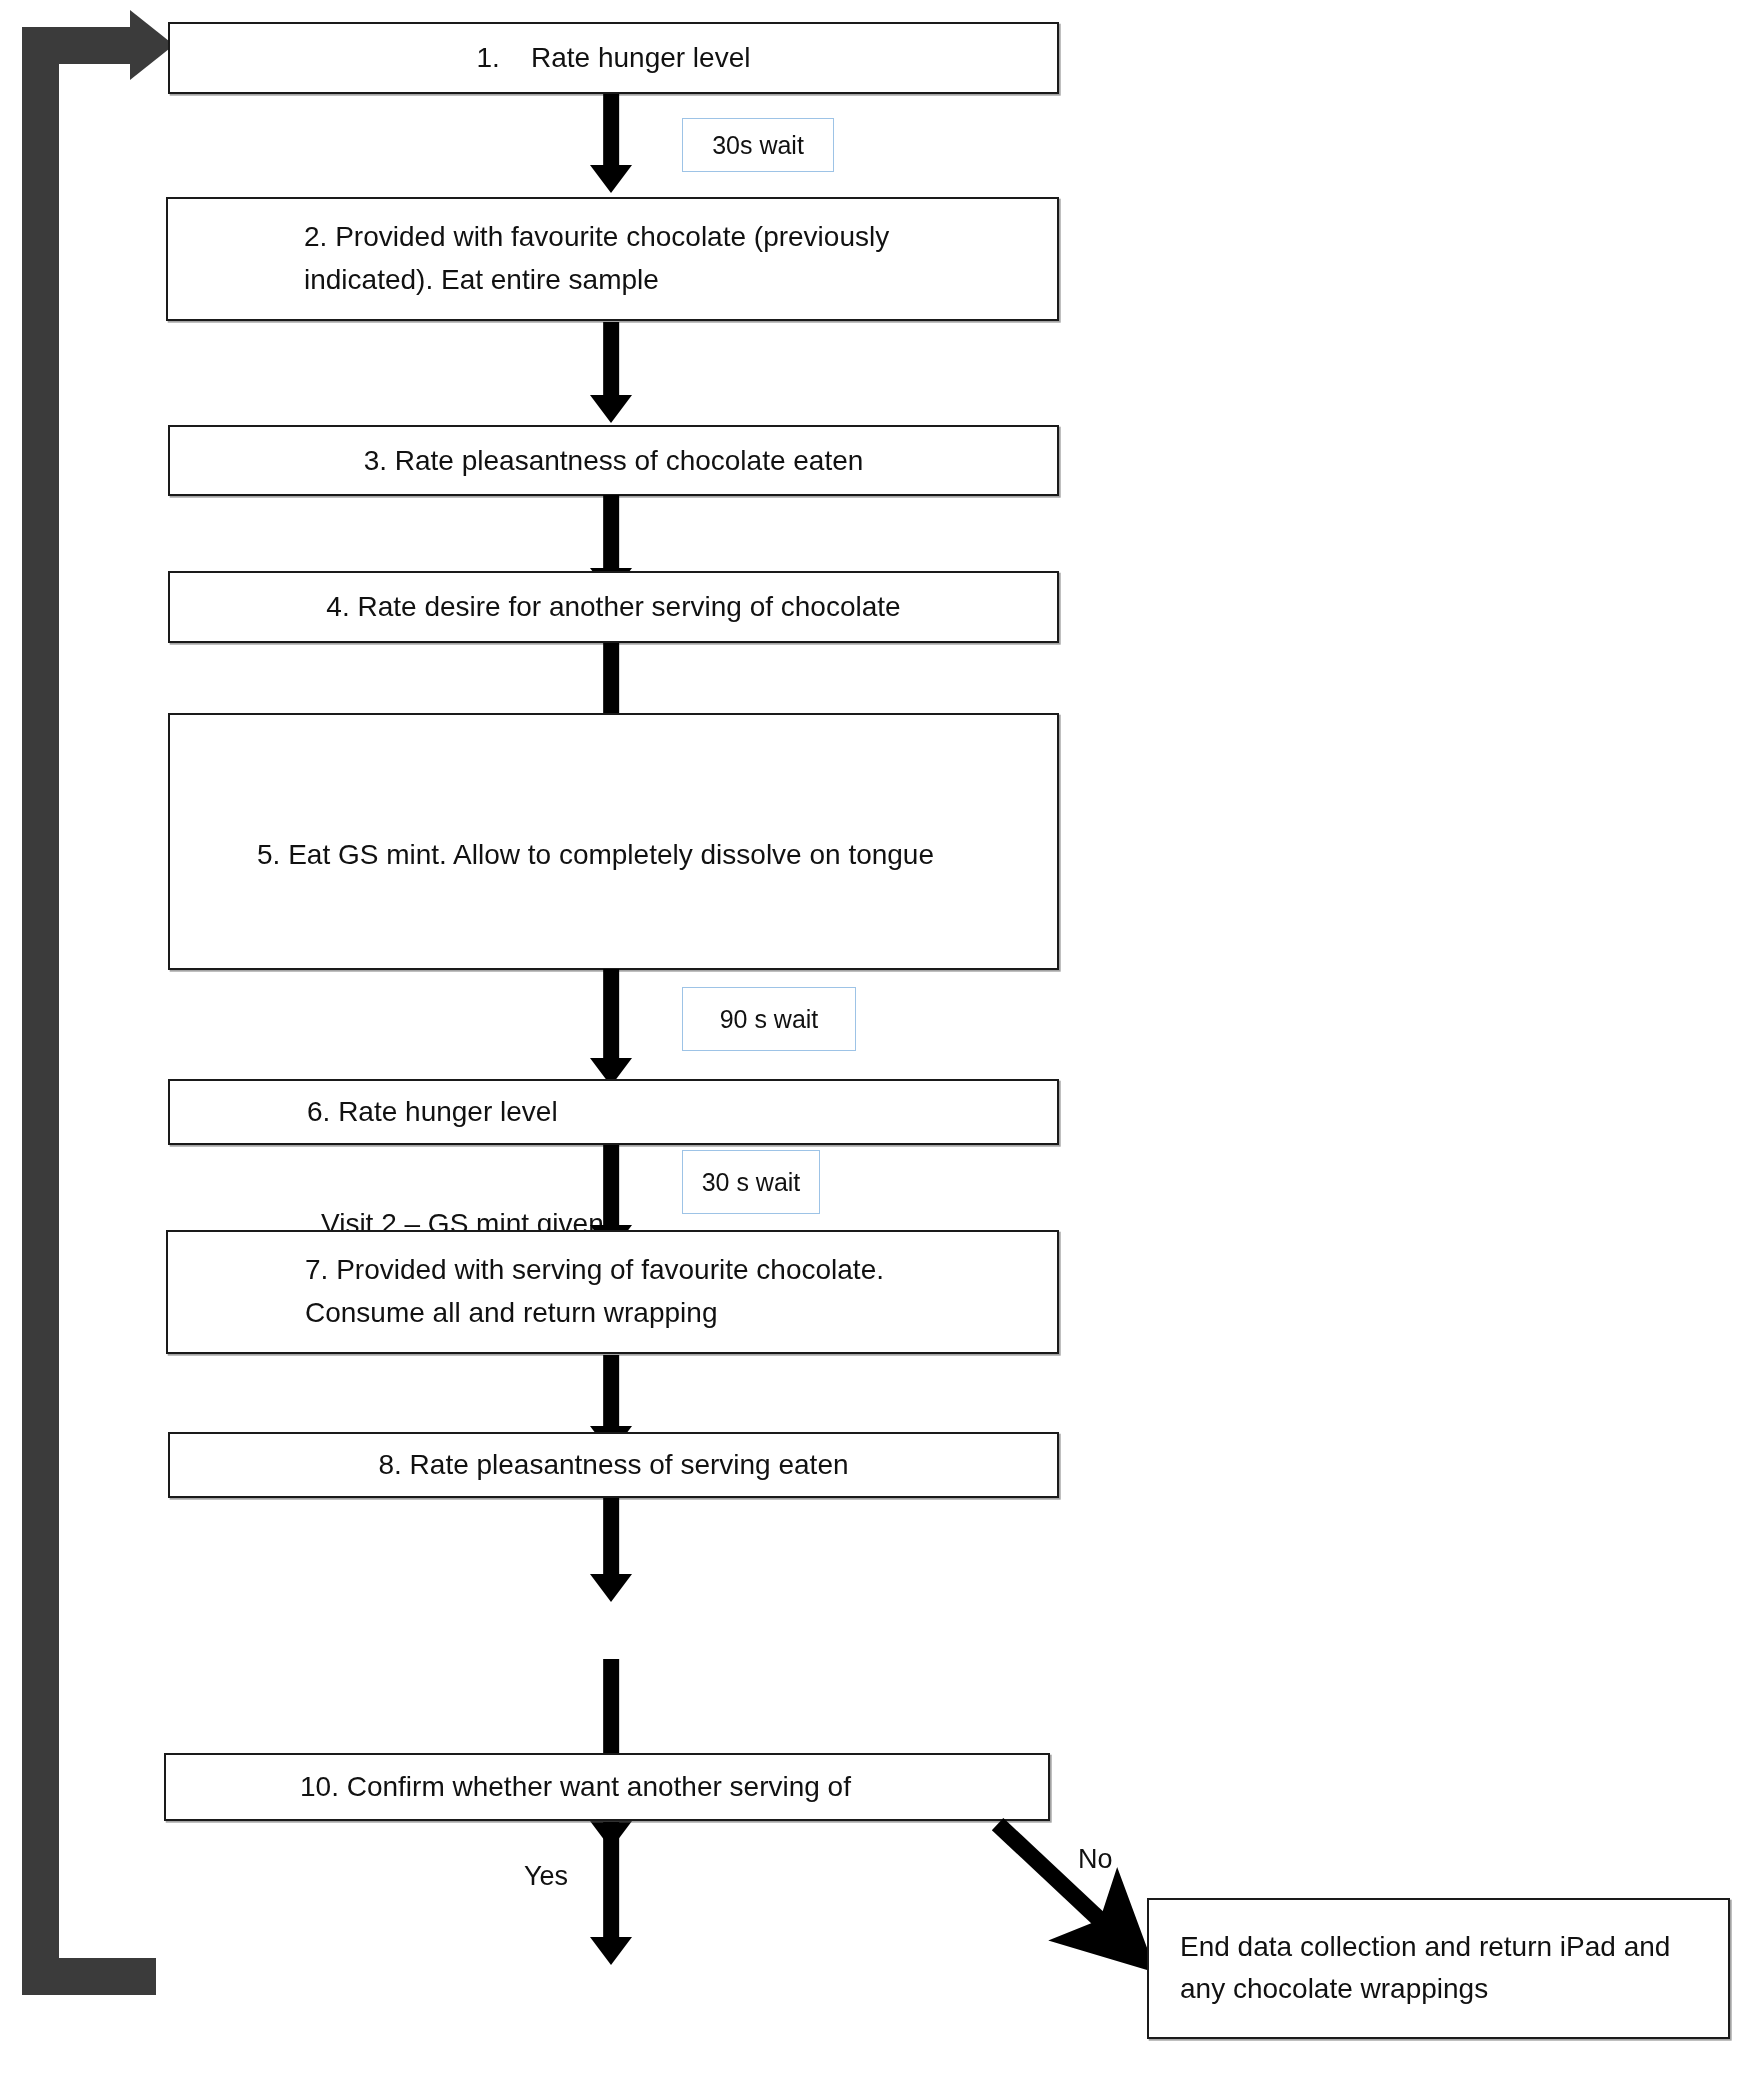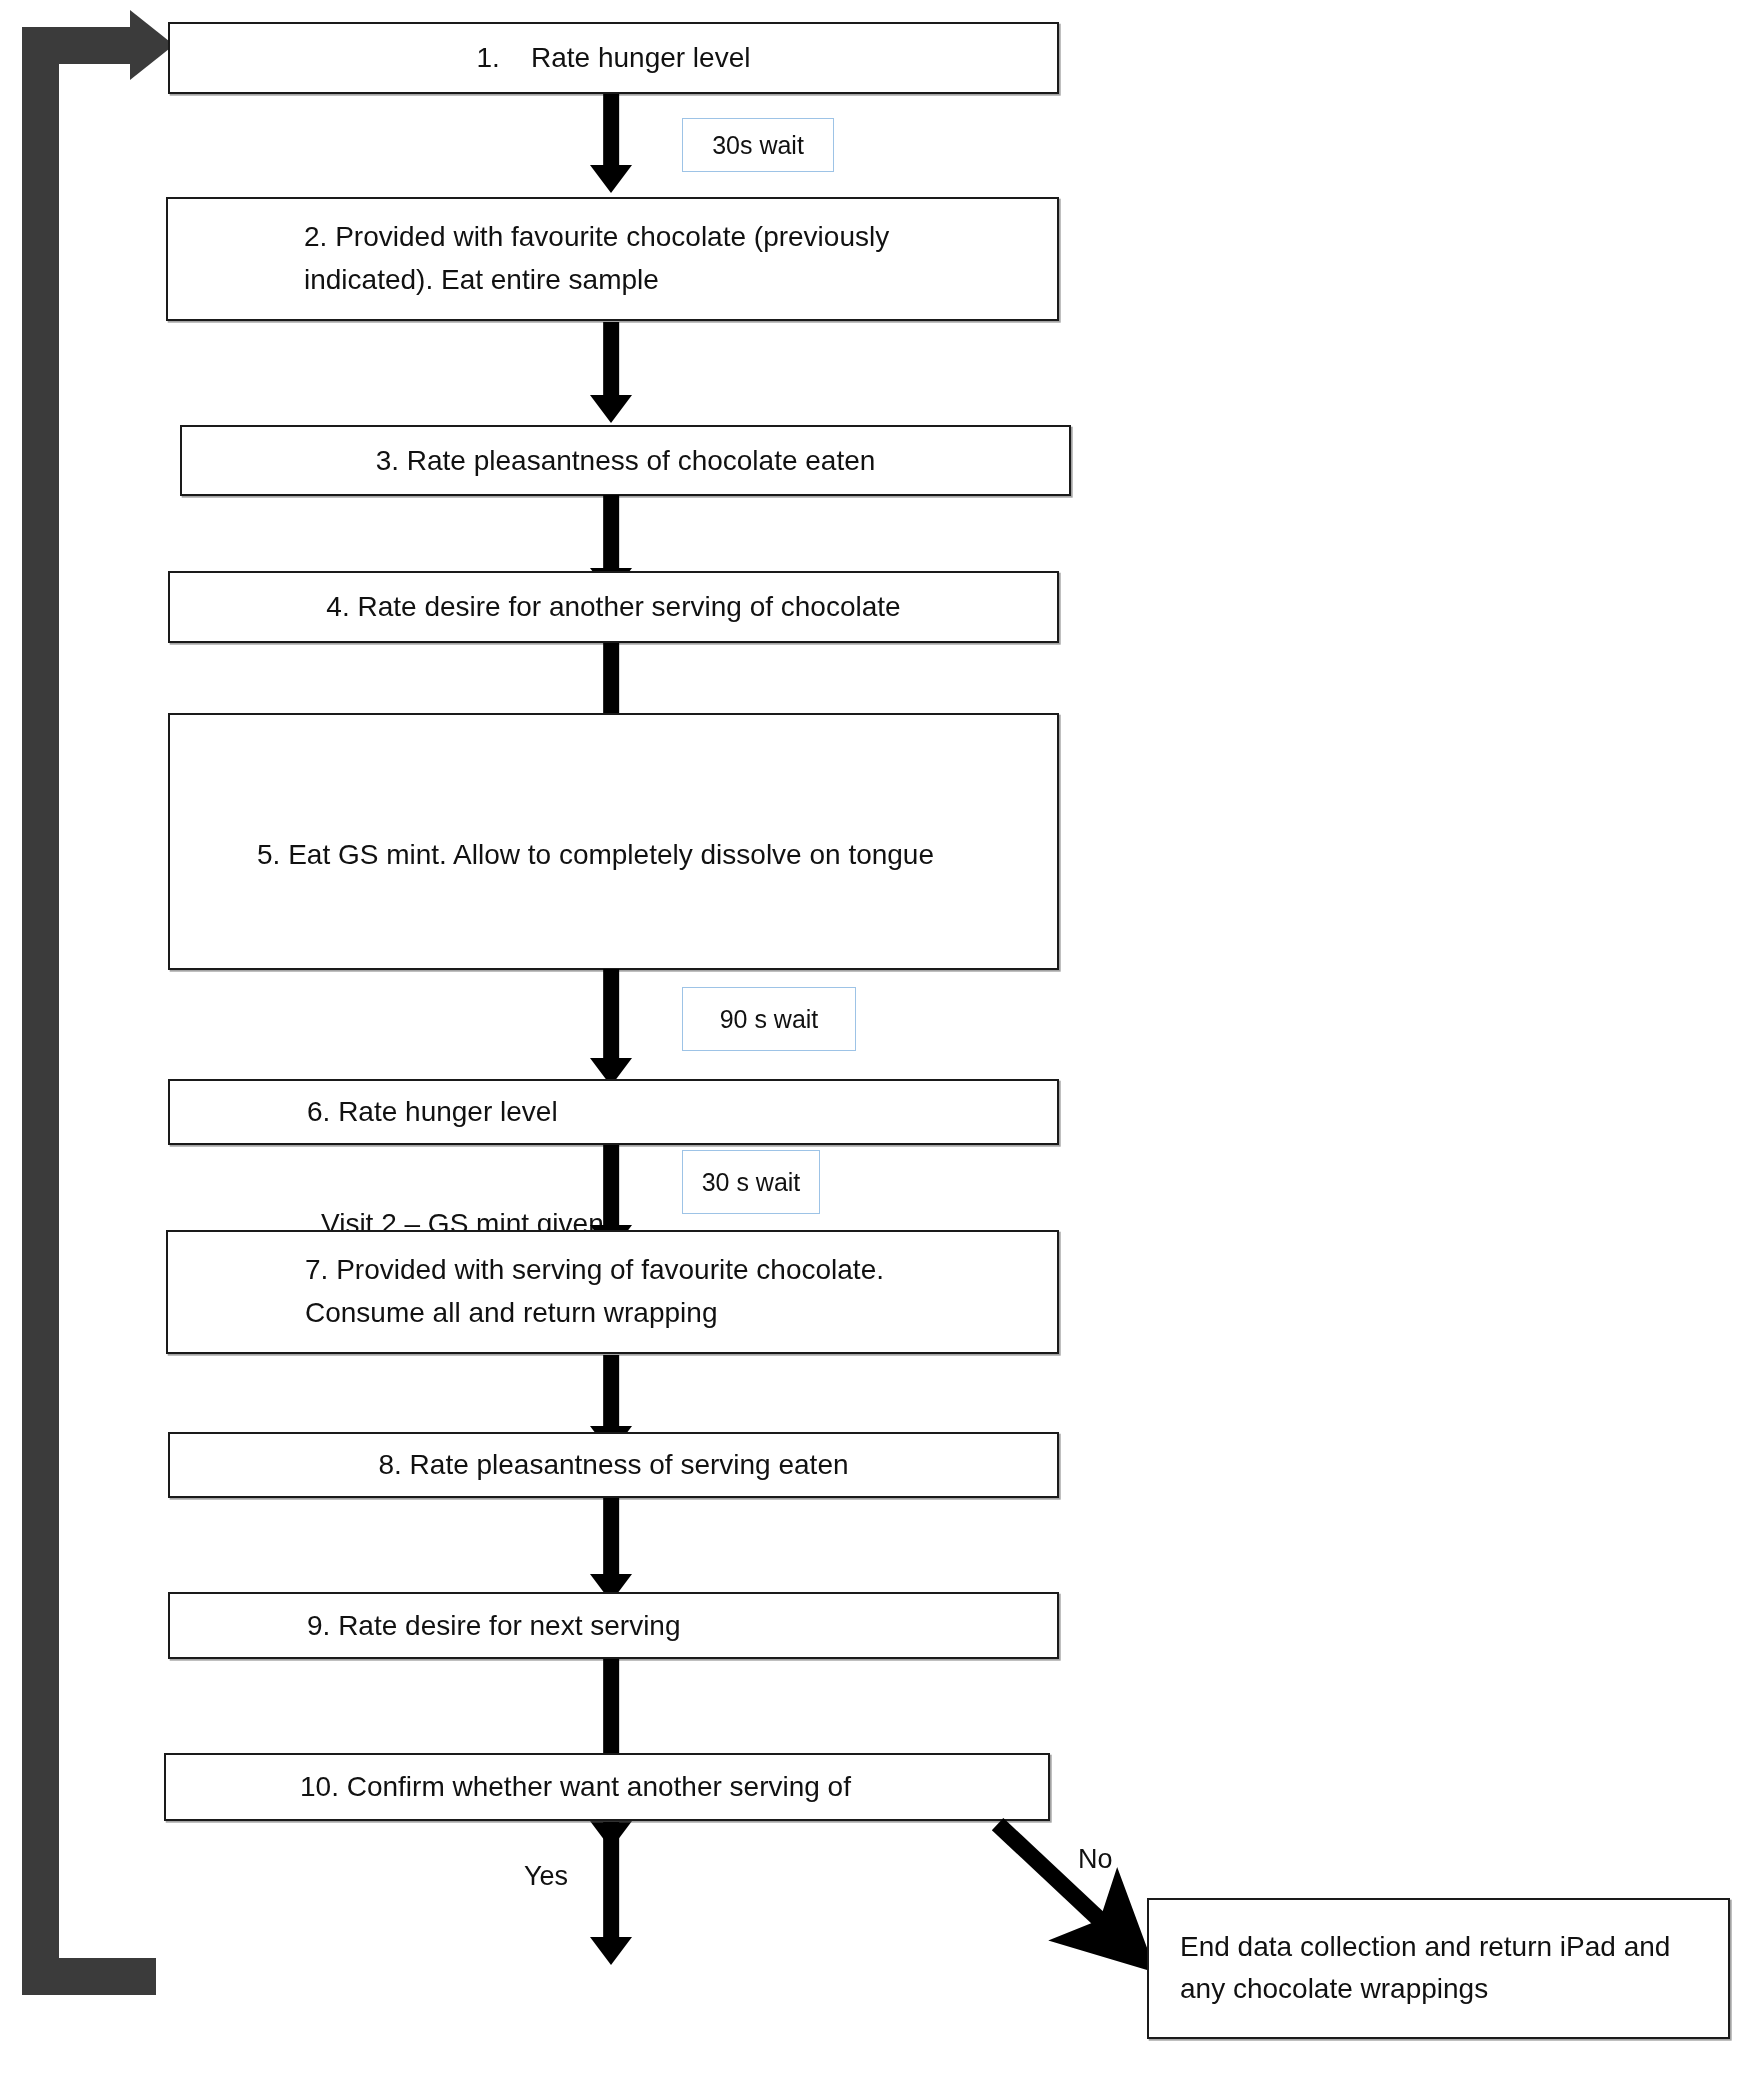--- a/index.html
+++ b/index.html
@@ -146,21 +146,21 @@
 
   <div class="pbox" style="left:166px; top:197px; width:893px; height:124px;">
     <div class="ptext blockleft vcenter" style="left:136px; right:90px;">2. Provided with favourite chocolate (previously indicated). Eat entire sample</div>
   </div>
 
   <div class="vconn" style="left:611px; top:322px;">
     <div class="stem" style="height:73px;"></div>
     <div class="head" style="top:73px;"></div>
   </div>
 
-  <div class="pbox" style="left:168px; top:425px; width:891px; height:71px;margin-left:12px;">
+  <div class="pbox" style="left:168px; top:425px; width:891px; height:71px;">
     <div class="ptext center vcenter">3. Rate pleasantness of chocolate eaten</div>
   </div>
 
   <div class="vconn" style="left:611px; top:495px;">
     <div class="stem" style="height:73px;"></div>
     <div class="head" style="top:73px;"></div>
   </div>
 
   <div class="pbox" style="left:168px; top:571px; width:891px; height:72px;">
     <div class="ptext center vcenter">4. Rate desire for another serving of chocolate</div>
@@ -211,23 +211,20 @@
 
   <div class="pbox" style="left:168px; top:1432px; width:891px; height:66px;">
     <div class="ptext center vcenter">8. Rate pleasantness of serving eaten</div>
   </div>
 
   <div class="vconn" style="left:611px; top:1498px;">
     <div class="stem" style="height:76px;"></div>
     <div class="head" style="top:76px;"></div>
   </div>
 
-  <div class="pbox" style="left:168px; top:1592px; width:891px; height:67px;">
-    <div class="ptext blockleft vcenter" style="left:137px; right:67px;">9. Rate desire for next serving</div>
-  </div>
 
   <div class="vconn" style="left:611px; top:1659px;">
     <div class="stem" style="height:162px;"></div>
     <div class="head" style="top:162px;"></div>
   </div>
 
   <div class="pbox" style="left:164px; top:1753px; width:886px; height:68px;">
     <div class="ptext blockleft vcenter" style="left:134px; right:56px;">10. Confirm whether want another serving of</div>
   </div>
 

